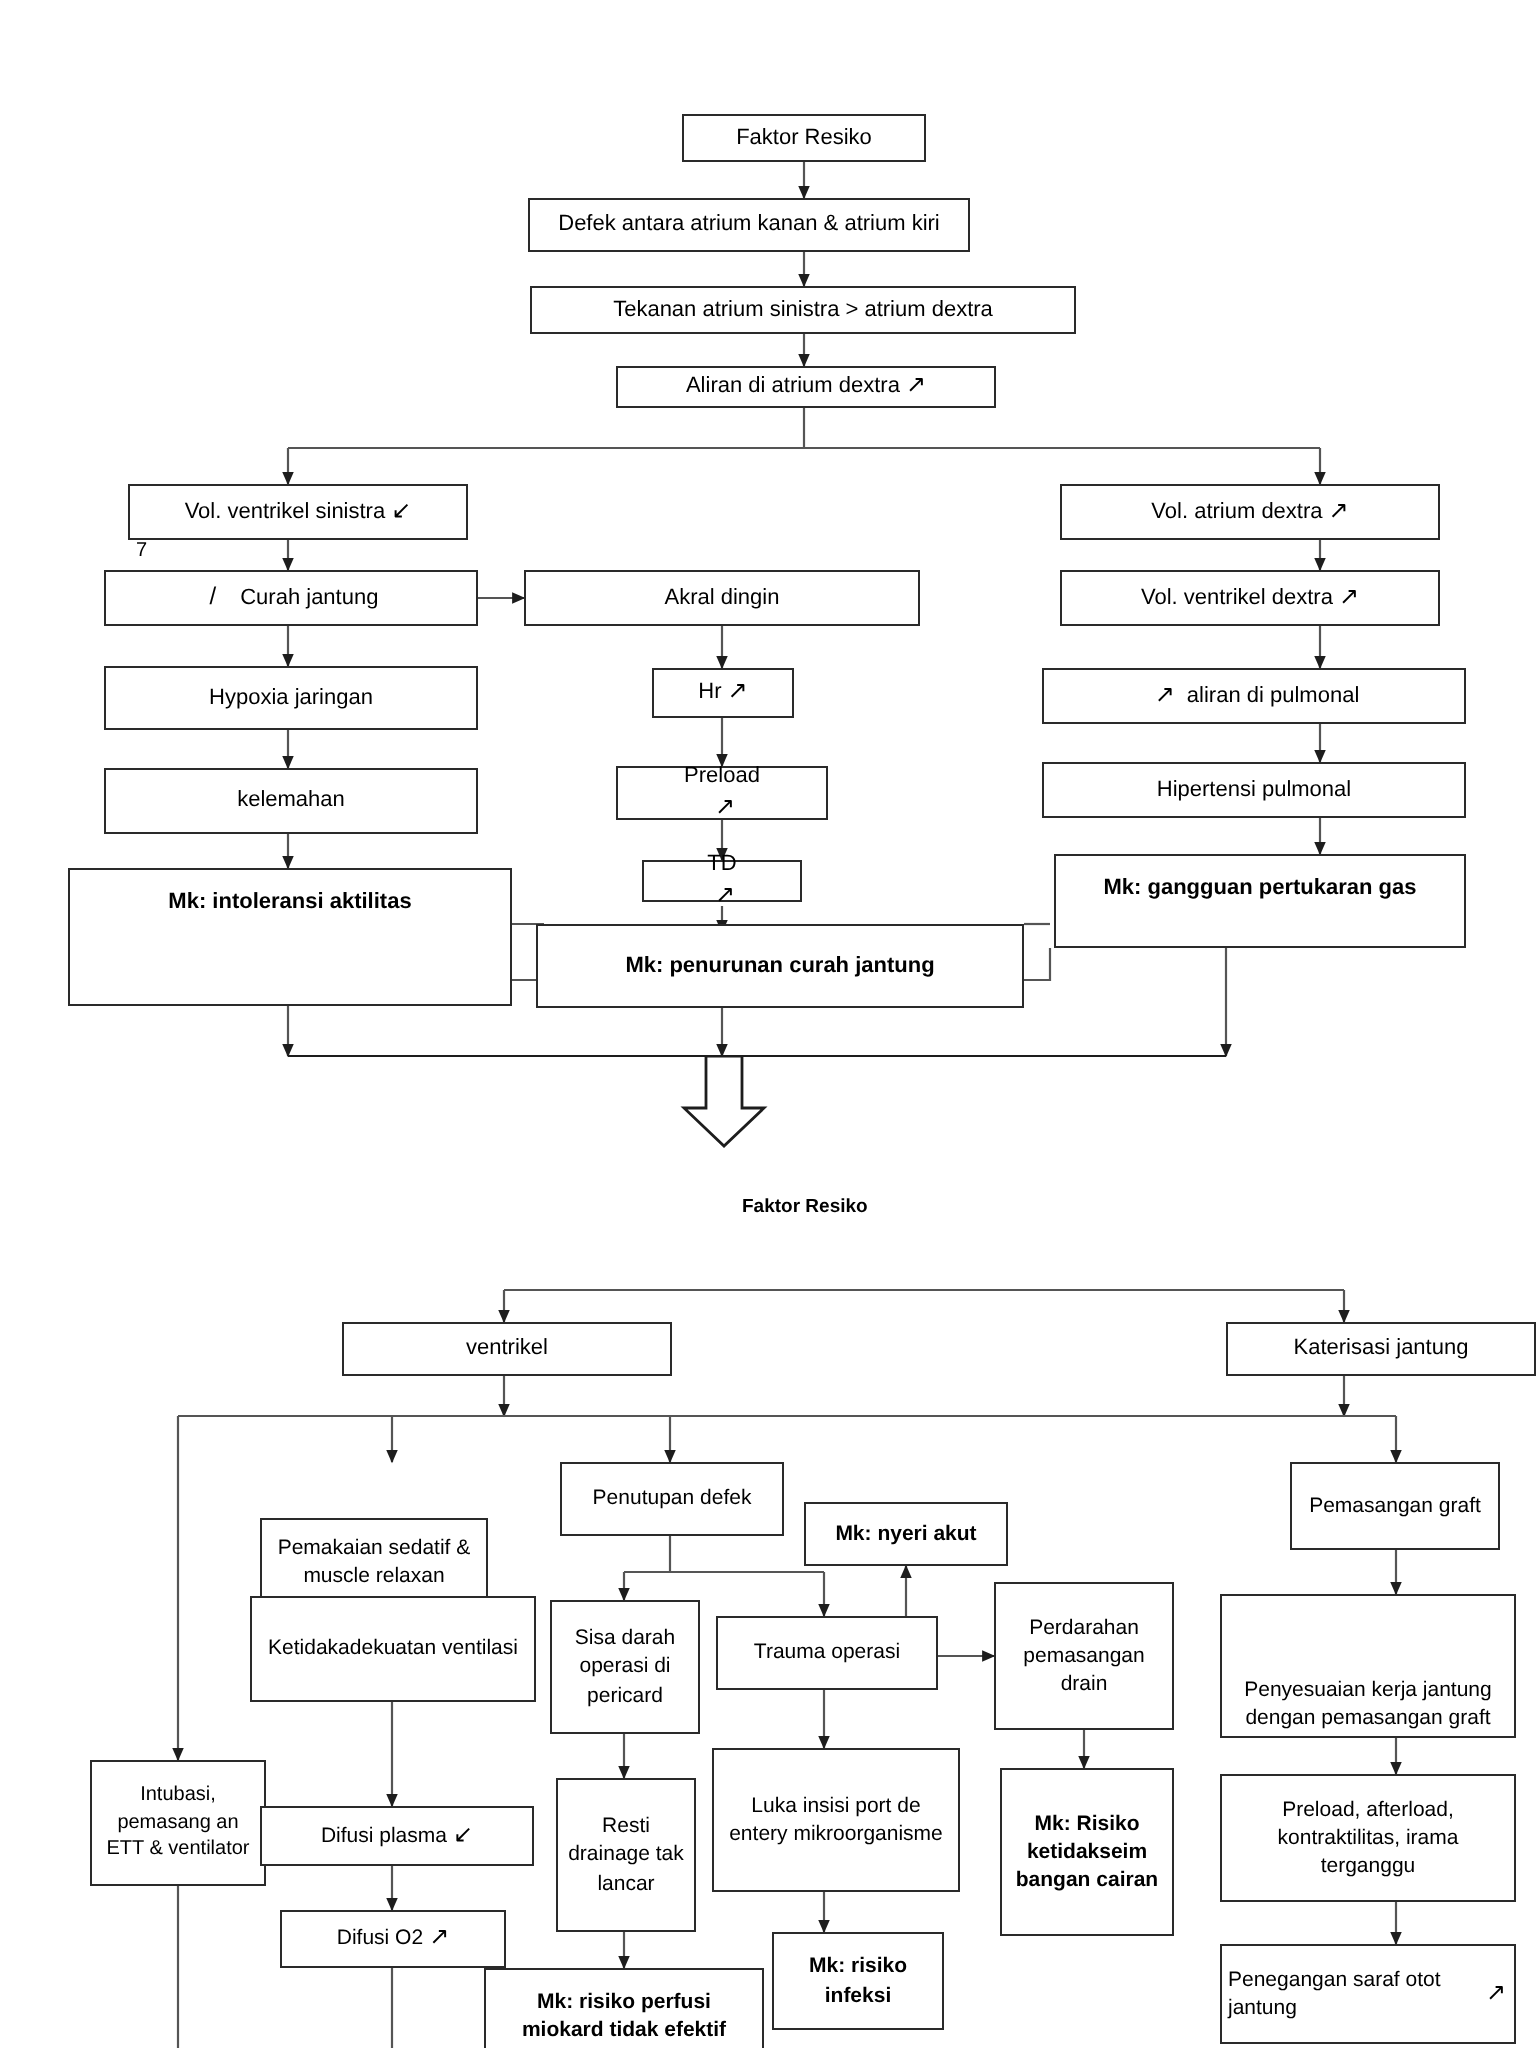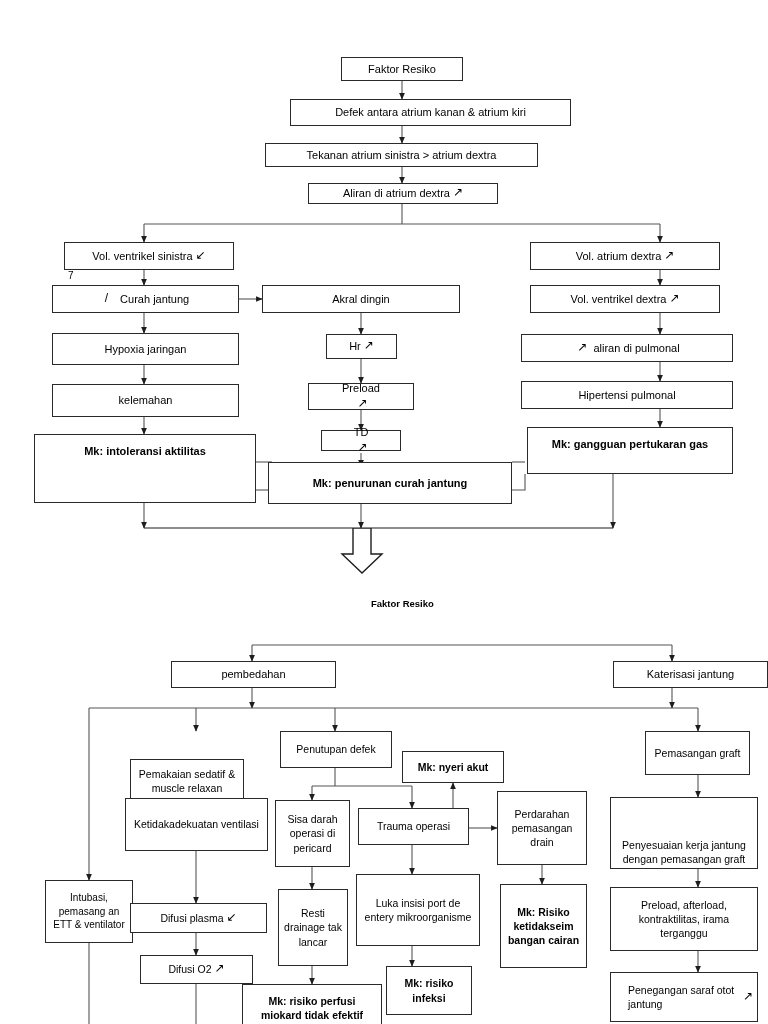--- a/index.html
+++ b/index.html
@@ -174,21 +174,21 @@
   </svg>
 
   <svg class="bigarrow" style="left:340px; top:528px; width:44px; height:46px;" viewBox="0 0 44 46">
     <polygon points="13,0 31,0 31,26 42,26 22,45 2,26 13,26" fill="#ffffff" stroke="#1d1d1d" stroke-width="1.4"></polygon>
   </svg>
 
   <div class="node" style="left:341px; top:57px; width:122px; height:24px;">
     <span>Faktor Resiko</span>
   </div>
 
-  <div class="node" style="left:290px; top:99px; width:281px; height:27px;align-items:center;">
+  <div class="node" style="left:264px; top:99px; width:221px; height:27px;align-items:center;">
     <span>Defek antara atrium kanan &amp; atrium kiri</span>
   </div>
 
   <div class="node" style="left:265px; top:143px; width:273px; height:24px;">
     <span>Tekanan atrium sinistra &gt; atrium dextra</span>
   </div>
 
   <div class="node" style="left:308px; top:183px; width:190px; height:21px;">
     <span>Aliran di atrium dextra</span>
     <span class="arrowglyph">↗</span>
@@ -259,21 +259,21 @@
     <span>Hipertensi pulmonal</span>
   </div>
 
   <div class="node bold" style="left:527px; top:427px; width:206px; height:47px; align-items:flex-start; padding-top:9px;">
     <span>Mk: gangguan pertukaran gas</span>
   </div>
 
   <div class="plain" style="left:371px; top:598px;">Faktor Resiko</div>
 
   <div class="node" style="left:171px; top:661px; width:165px; height:27px;">
-    <span>pembedahan</span>
+    <span>ventrikel</span>
   </div>
 
   <div class="node" style="left:613px; top:661px; width:155px; height:27px;">
     <span>Katerisasi jantung</span>
   </div>
 
   <div class="node small" style="left:130px; top:759px; width:114px; height:44px;">
     <span>Pemakaian sedatif &amp; muscle relaxan</span>
   </div>
 
@@ -340,18 +340,18 @@
   </div>
 
   <div class="node bold small" style="left:242px; top:984px; width:140px; height:48px;">
     <span>Mk: risiko perfusi miokard tidak efektif</span>
   </div>
 
   <div class="node bold small" style="left:386px; top:966px; width:86px; height:49px;">
     <span>Mk: risiko infeksi</span>
   </div>
 
-  <div class="node small" style="left:610px; top:972px; width:148px; height:50px; justify-content:flex-start; text-align:left; padding-left:17px;">
+  <div class="node small" style="left:610px; top:972px; width:148px; height:50px; justify-content:flex-start; text-align:left; padding-left:3px;">
     <span>Penegangan saraf otot jantung</span>
     <span class="arrowglyph">↗</span>
   </div>
 
 </div>
 
 </body></html>

